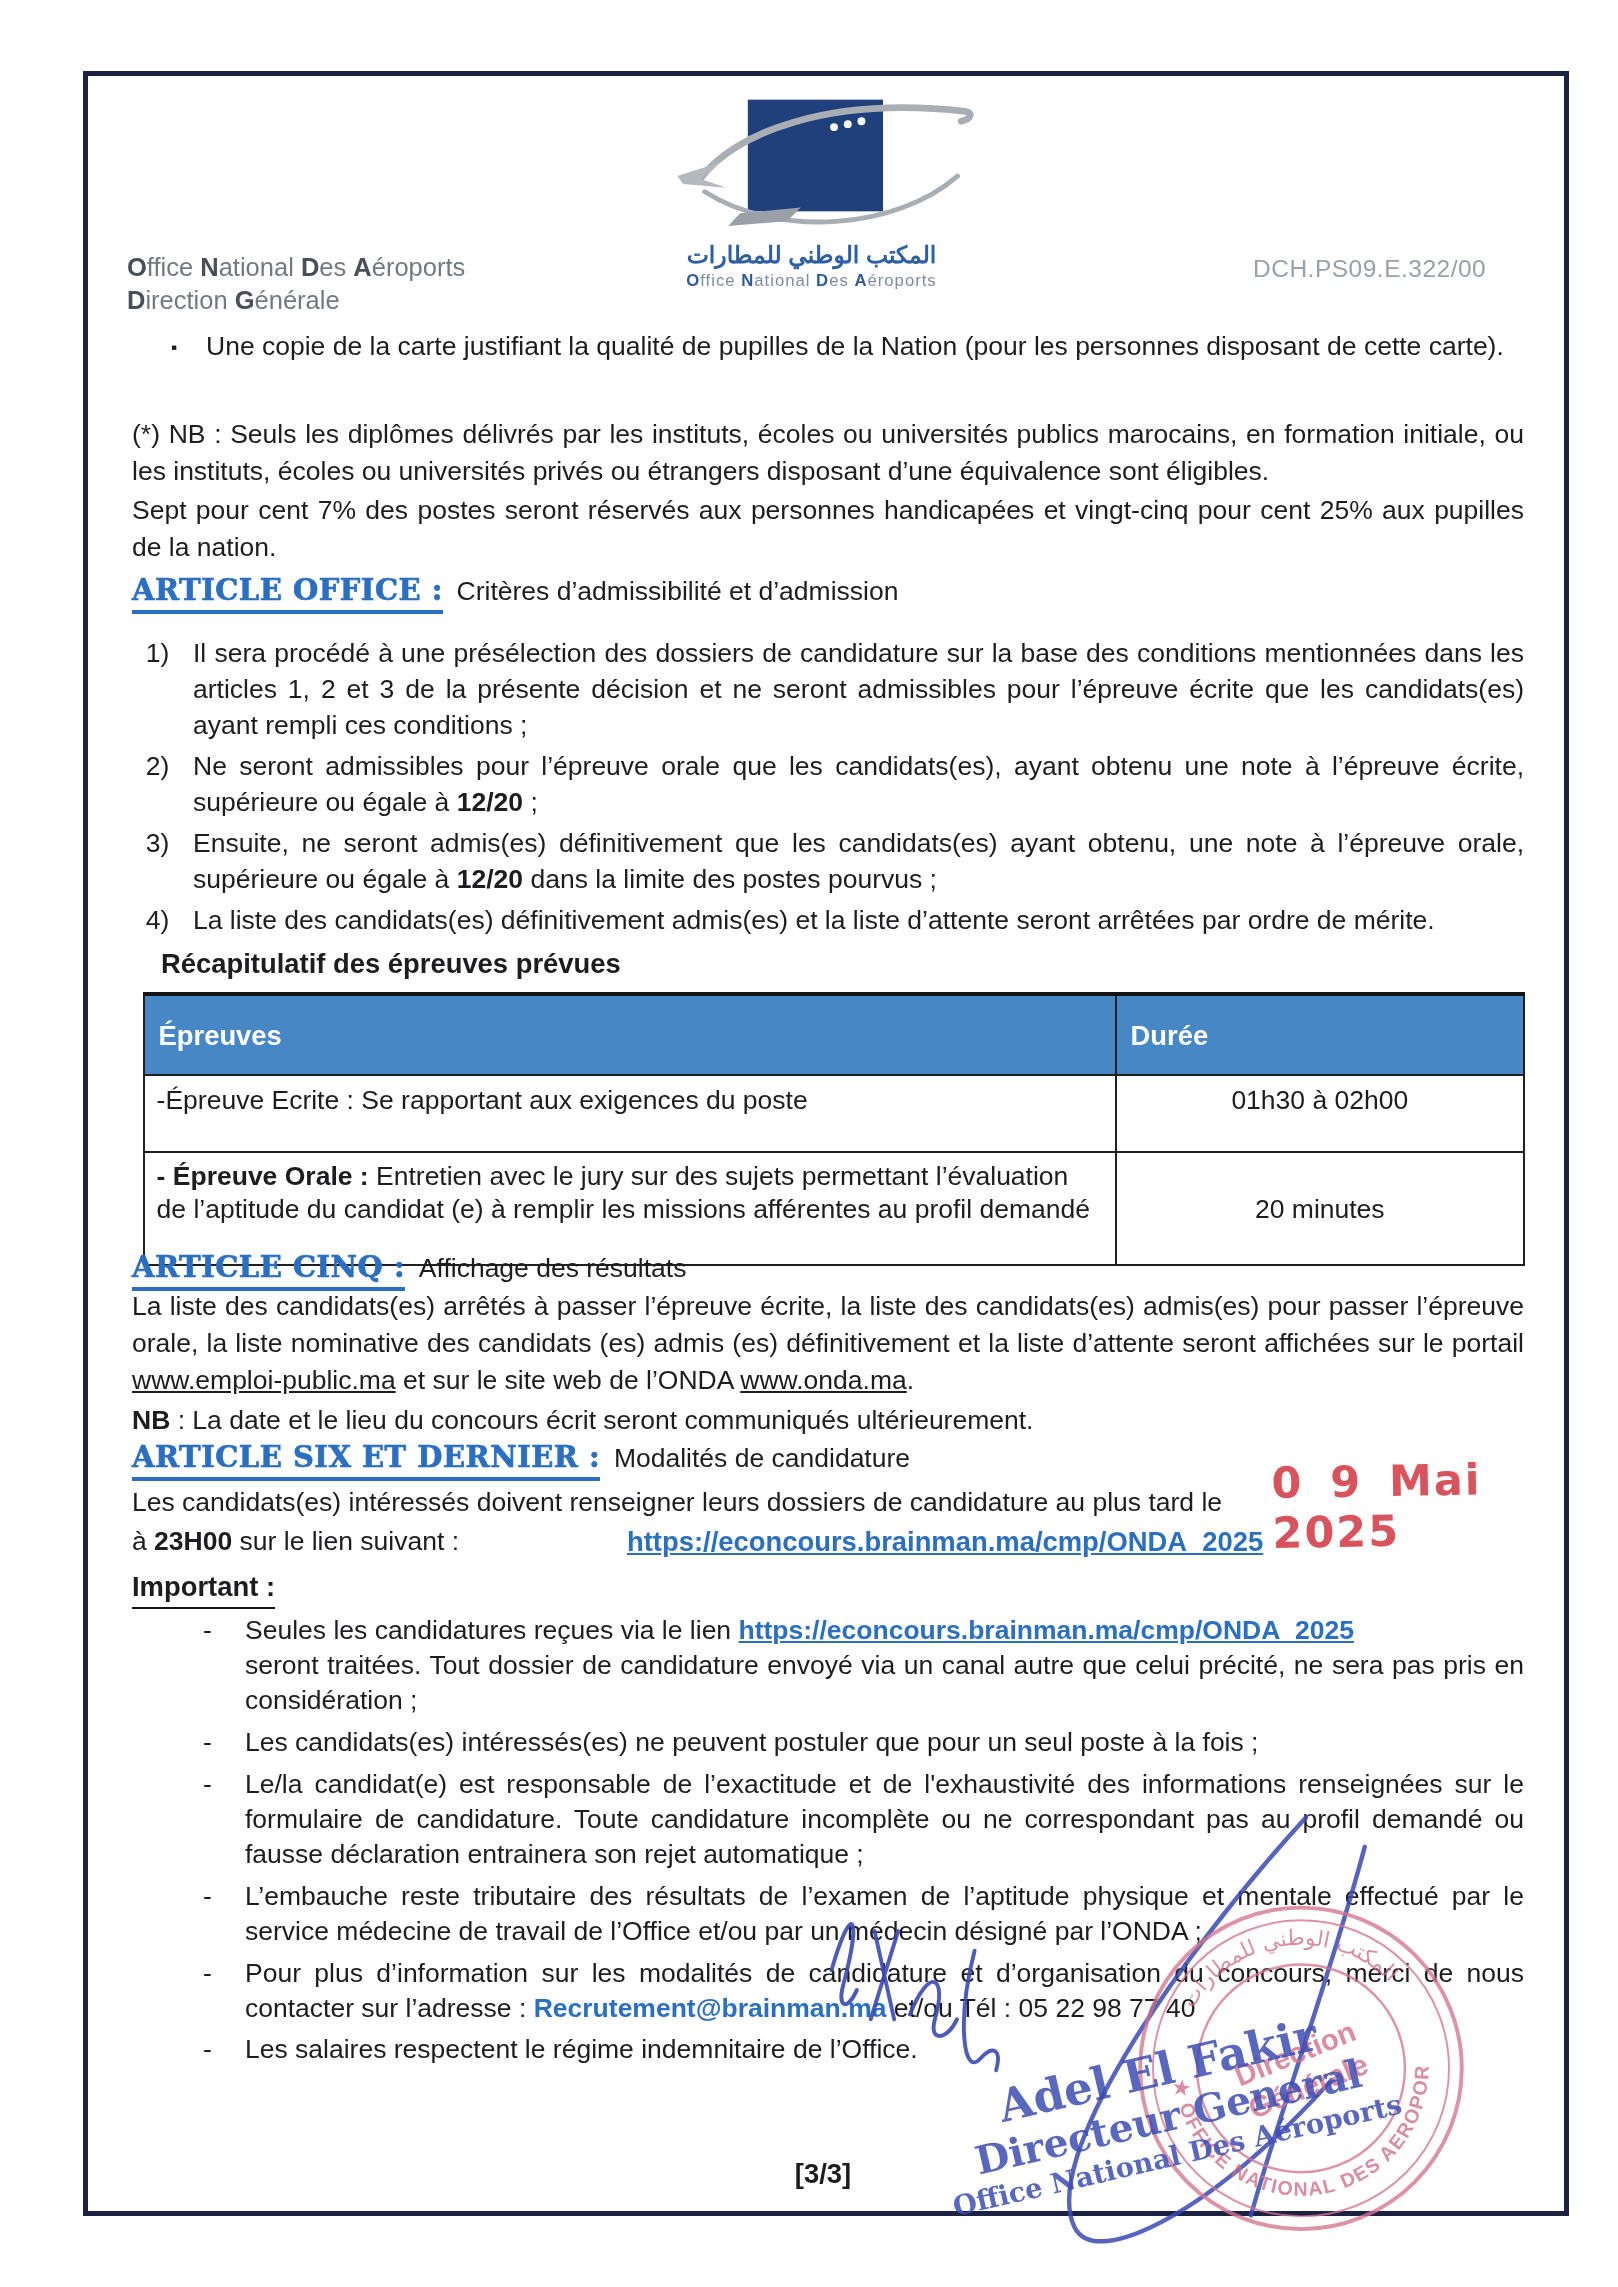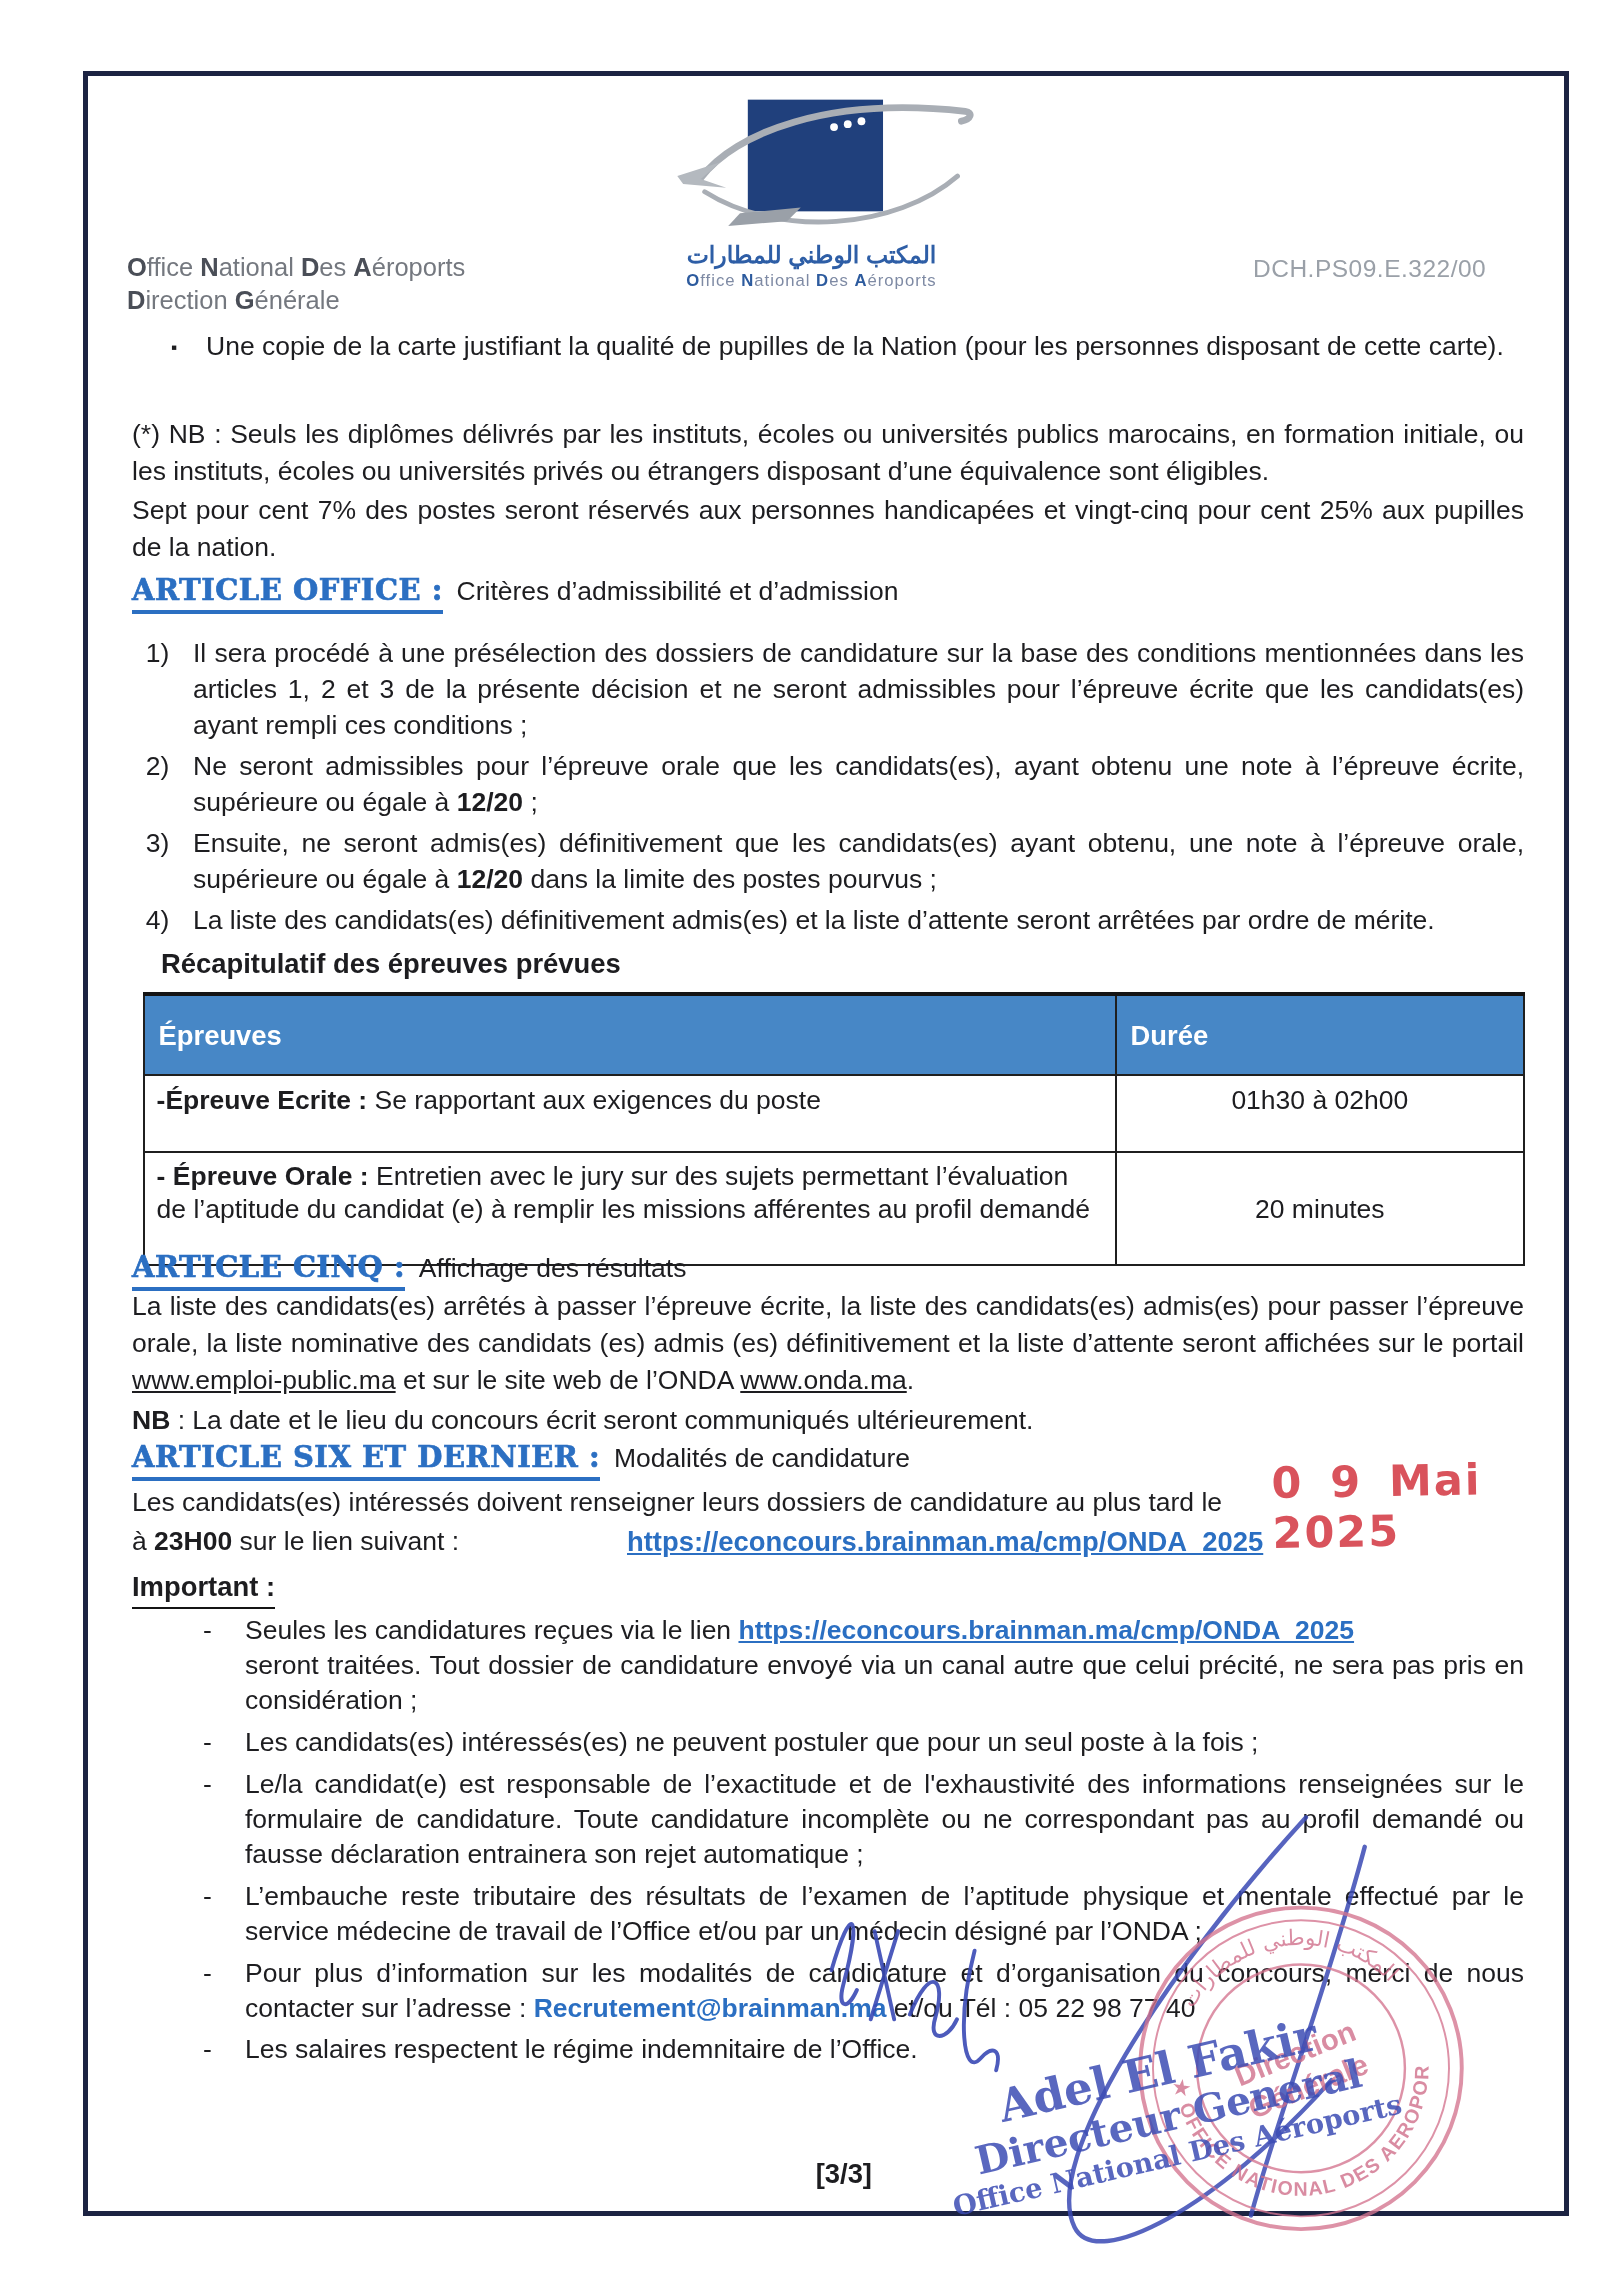--- a/index.html
+++ b/index.html
@@ -49,21 +49,21 @@
   .date-stamp{position:absolute;left:1272px;top:1455px;font-size:43px;font-weight:bold;
               color:#d6454f;letter-spacing:2px;word-spacing:9.8px;transform:rotate(-1deg);
               font-family:"DejaVu Sans", sans-serif;opacity:0.92;z-index:6;}
   .overlay{position:absolute;left:755px;top:1784px;z-index:5;}
   .sig-text{position:absolute;left:936px;top:2044px;width:461px;text-align:center;
             transform:rotate(-13deg);color:rgba(60,76,180,0.85);z-index:6;
             font-family:"DejaVu Serif", serif;}
   .sig-name{font-size:45px;font-weight:bold;line-height:51px;}
   .sig-role{font-size:39px;font-weight:bold;line-height:45px;}
   .sig-org{font-size:27.4px;font-weight:600;line-height:33px;}
-  .page-num{position:absolute;left:774px;top:2158px;width:98px;text-align:right;
+  .page-num{position:absolute;left:774px;top:2158px;width:98px;text-align:center;
             font-size:27.4px;font-weight:bold;}
 </style>
 </head>
 <body>
 
 <div class="page">
   <div class="frame"></div>
 
   <div class="logo">
     <svg width="339" height="147" viewBox="0 0 346 150">
@@ -112,21 +112,21 @@
           <col>
         </colgroup>
       <thead>
         <tr>
           <th>Épreuves</th>
           <th>Durée</th>
         </tr>
       </thead>
       <tbody>
         <tr class="r1">
-          <td><span style="font-weight: bold;">-Épreuve Ecrite :</span><span> Se rapportant aux exigences du poste</span></td>
+          <td><span style="font-weight: normal;">-Épreuve Ecrite :</span><span> Se rapportant aux exigences du poste</span></td>
           <td class="dur">01h30 à 02h00</td>
         </tr>
         <tr class="r2">
           <td><span style="font-weight: bold;">- Épreuve Orale :</span><span> Entretien avec le jury sur des sujets permettant l’évaluation de l’aptitude du candidat (e) à remplir les missions afférentes au profil demandé</span></td>
           <td class="dur">20 minutes</td>
         </tr>
       </tbody>
     </table>
   </div>
 

